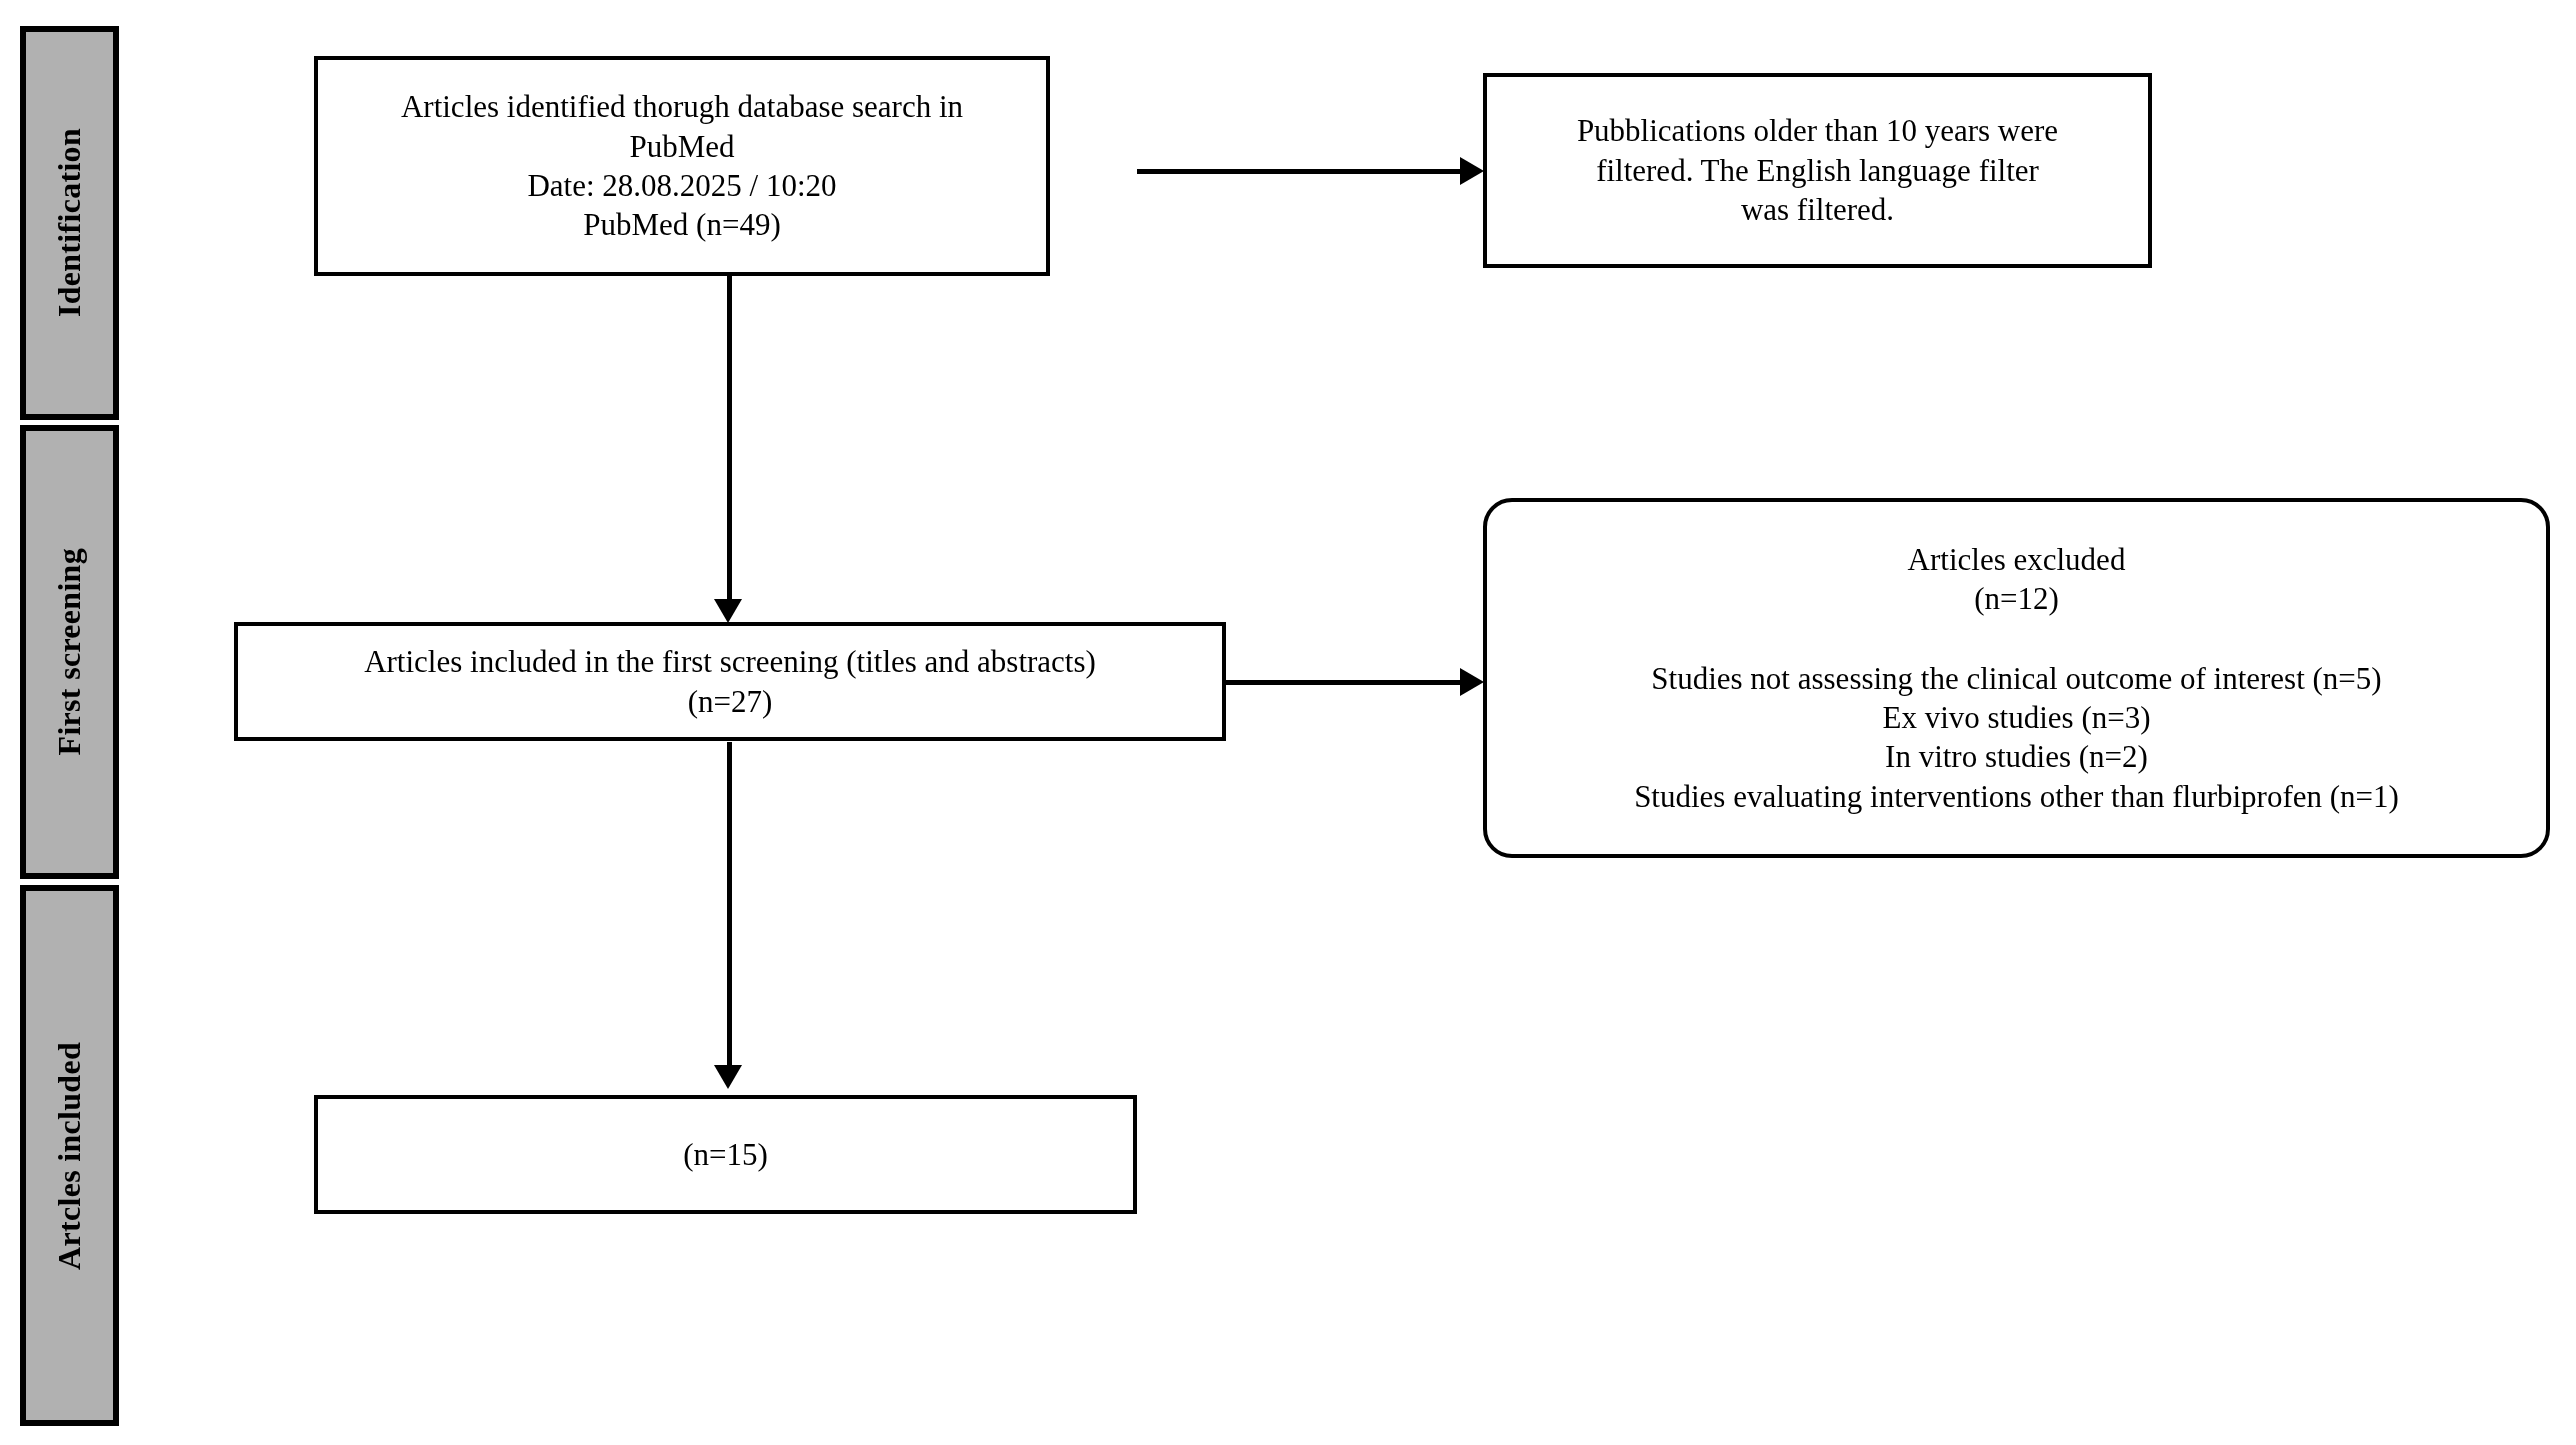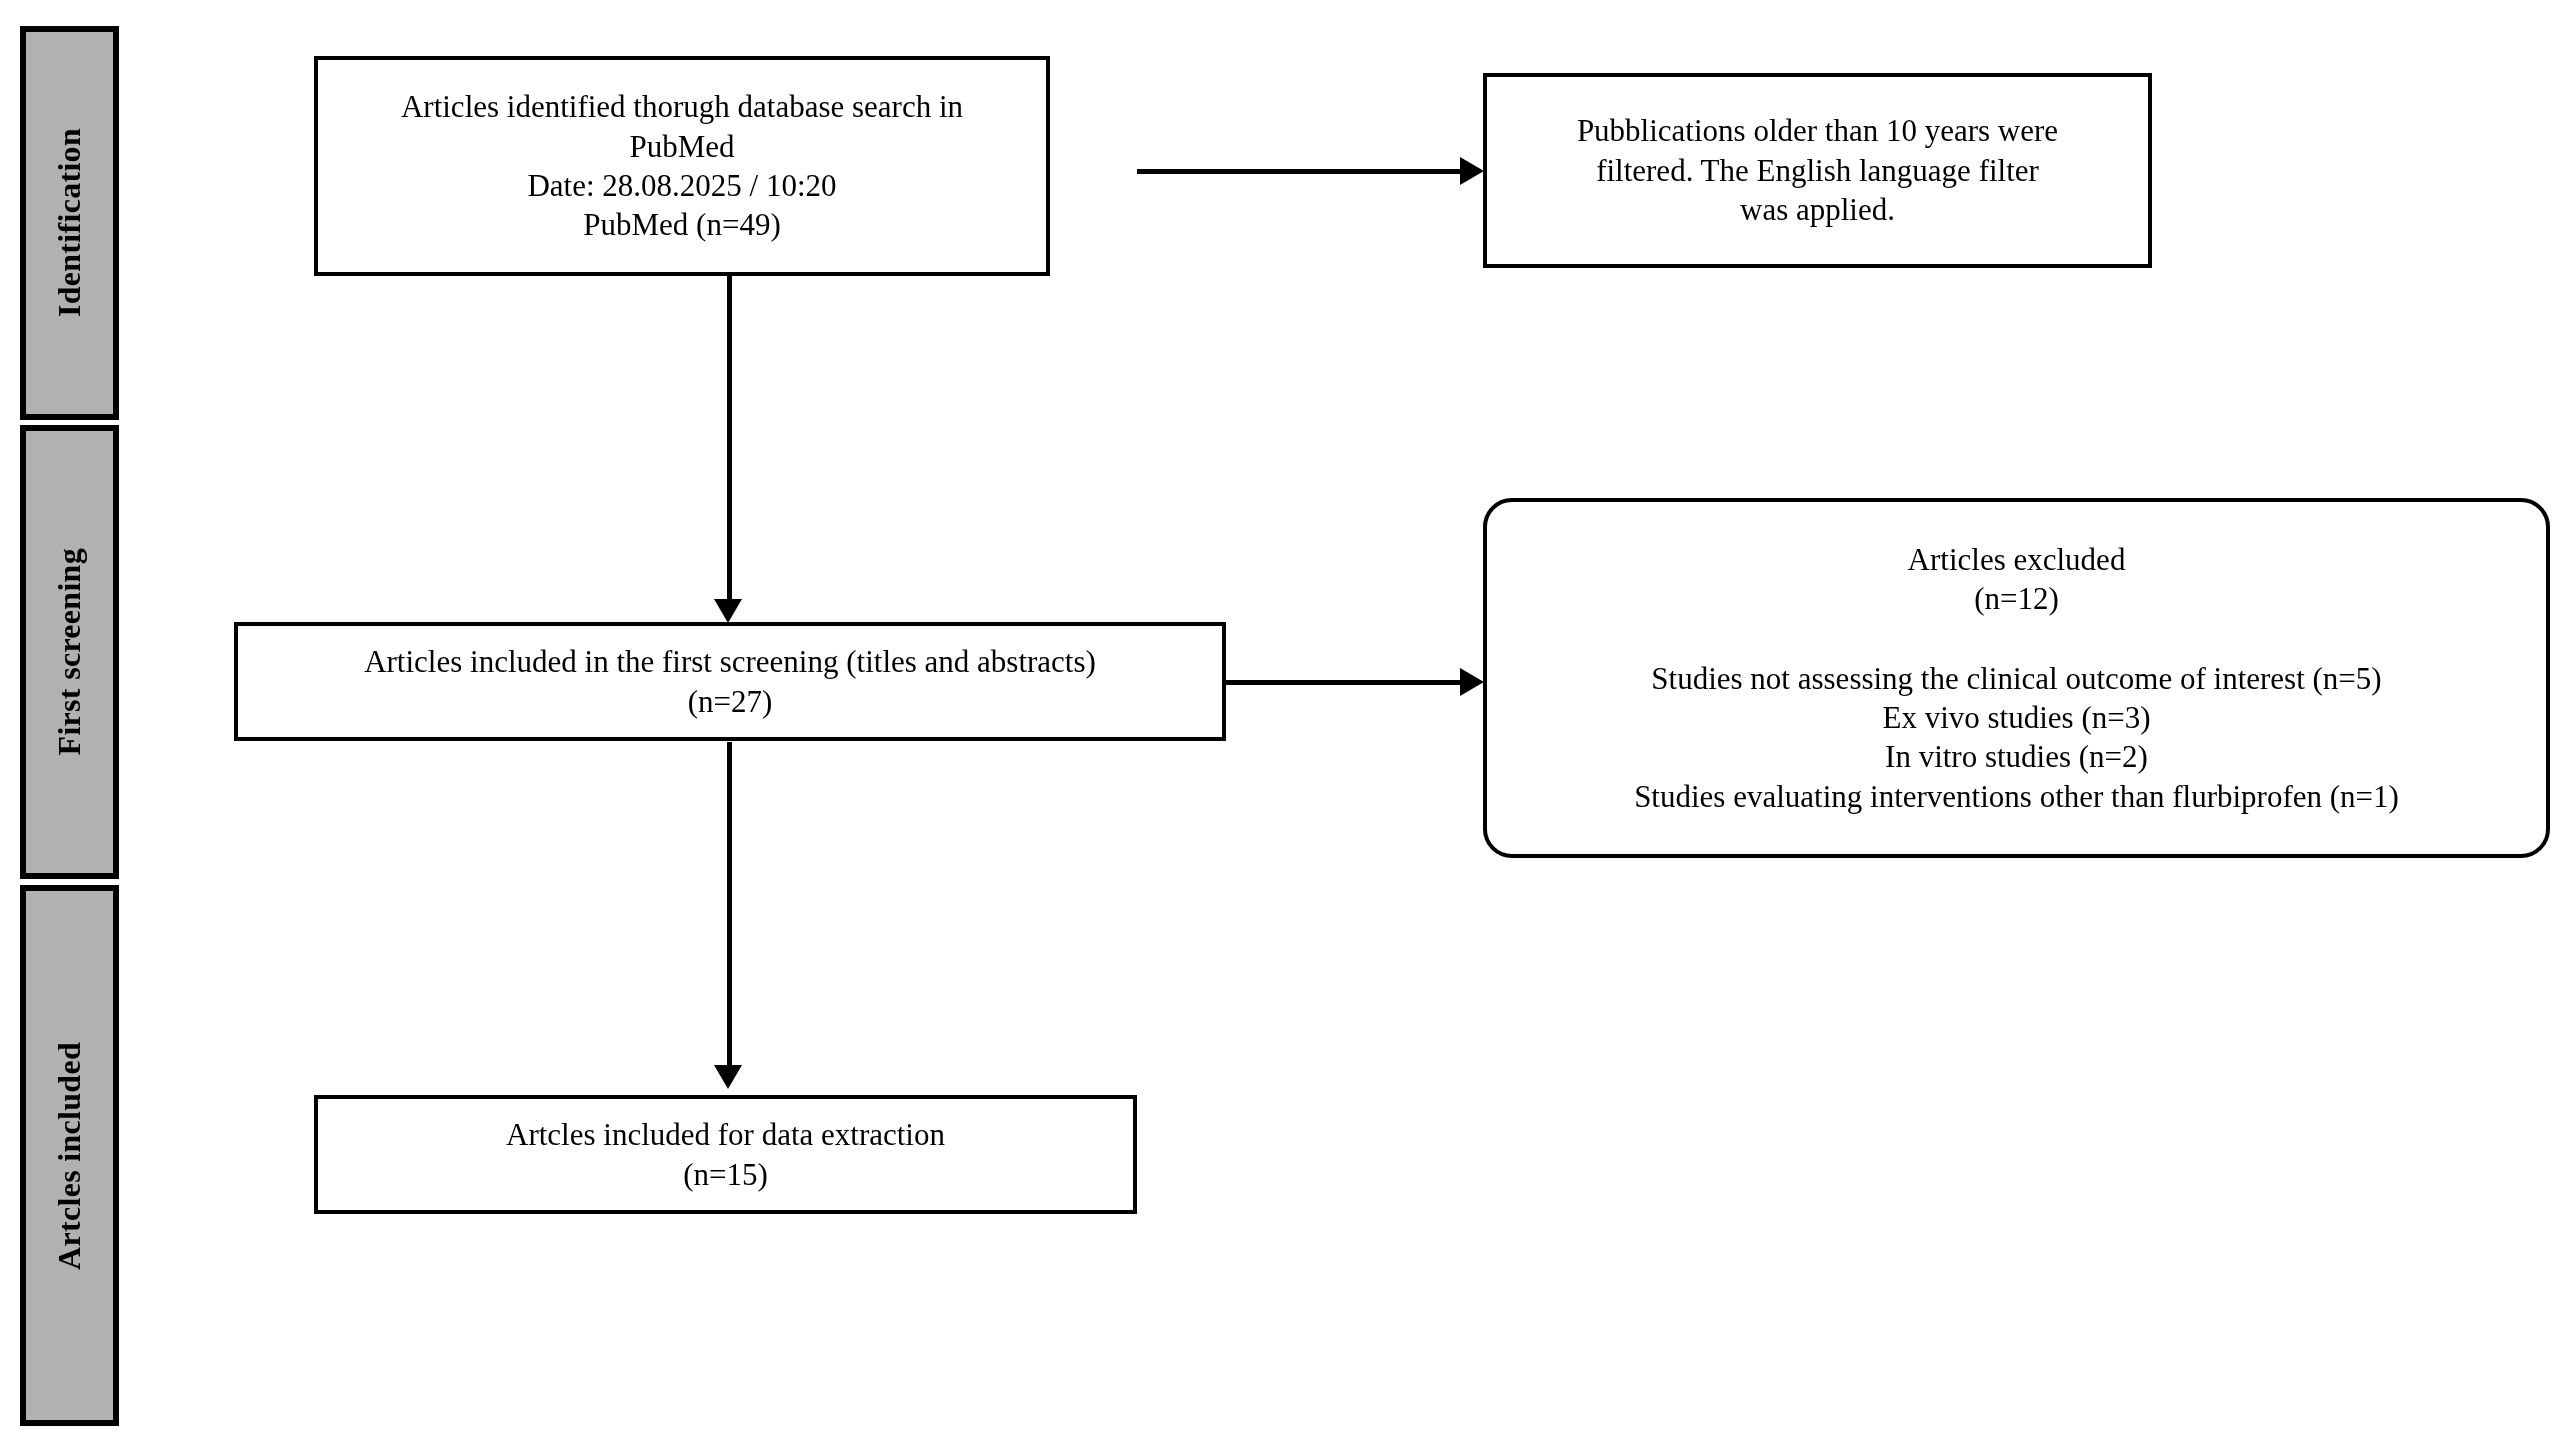--- a/index.html
+++ b/index.html
@@ -111,39 +111,38 @@
   <div class="flow-box" style="left:314px; top:56px; width:736px; height:220px;">
     <div class="flow-line">Articles identified thorugh database search in</div>
     <div class="flow-line">PubMed</div>
     <div class="flow-line">Date: 28.08.2025 / 10:20</div>
     <div class="flow-line">PubMed (n=49)</div>
   </div>
 
   <div class="flow-box" style="left:1483px; top:73px; width:669px; height:195px;">
     <div class="flow-line">Pubblications older than 10 years were</div>
     <div class="flow-line">filtered. The English language filter</div>
-    <div class="flow-line">was applied.</div>
+    <div class="flow-line">was filtered.</div>
   </div>
 
   <div class="flow-box" style="left:234px; top:622px; width:992px; height:119px;text-align:center;">
     <div class="flow-line">Articles included in the first screening (titles and abstracts)</div>
     <div class="flow-line">(n=27)</div>
   </div>
 
   <div class="flow-box" style="left:1483px; top:498px; width:1067px; height:360px;border-radius:29px;">
     <div class="flow-line">Articles excluded</div>
     <div class="flow-line">(n=12)</div>
     <div class="flow-line gap-before">Studies not assessing the clinical outcome of interest (n=5)</div>
     <div class="flow-line">Ex vivo studies (n=3)</div>
     <div class="flow-line">In vitro studies (n=2)</div>
     <div class="flow-line">Studies evaluating interventions other than flurbiprofen (n=1)</div>
   </div>
 
   <div class="flow-box" style="left:314px; top:1095px; width:823px; height:119px;">
-    <div class="flow-line">Artcles included for data extraction</div>
     <div class="flow-line">(n=15)</div>
   </div>
 
   <div class="conn-line-h" style="left:1137px; top:169px; width:328px;"></div>
   <div class="arrow-right" style="left:1460px; top:157px;"></div>
 
   <div class="conn-line-v" style="left:727px; top:276px; height:331px;"></div>
   <div class="arrow-down" style="left:714px; top:599px;"></div>
 
   <div class="conn-line-h" style="left:1226px; top:680px; width:241px;"></div>

